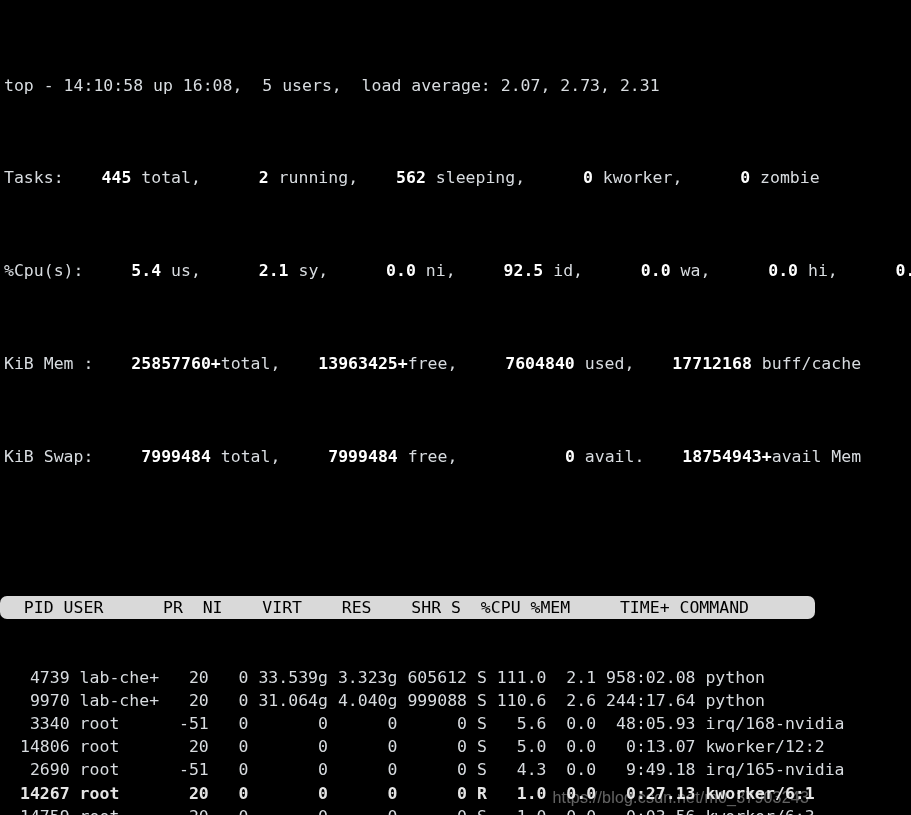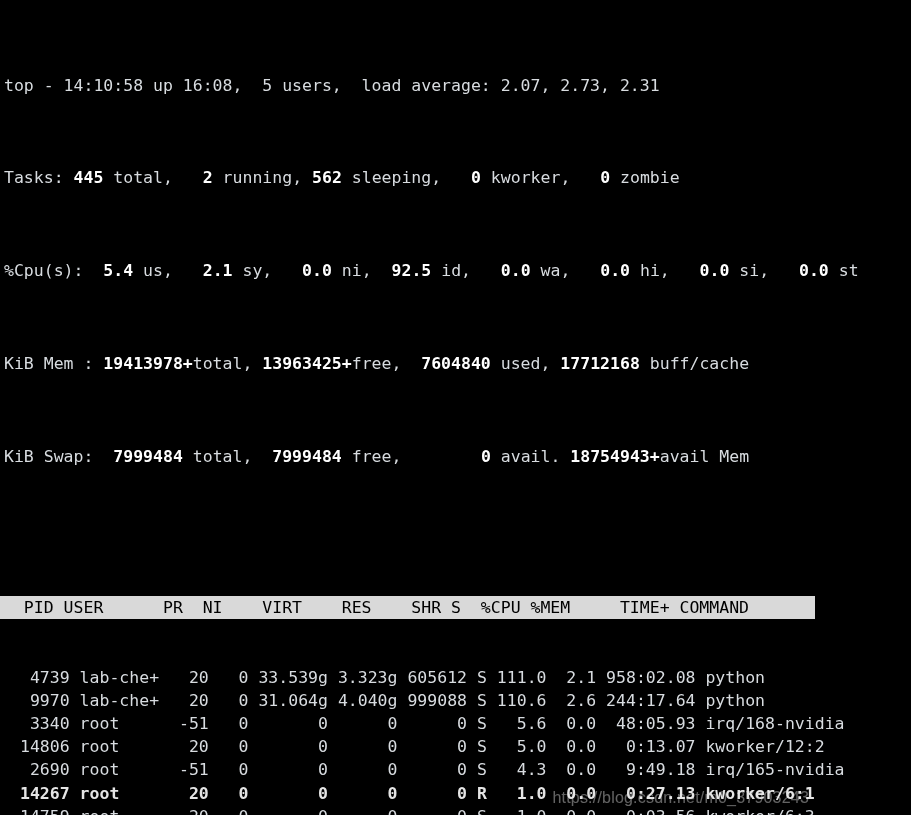--- a/index.html
+++ b/index.html
@@ -23,34 +23,35 @@
     height: 815px;
     position: relative;
     background: #000000;
     box-sizing: border-box;
   }
   .summary {
     padding: 4px 0 0 4px;
     white-space: pre;
   }
   .line { white-space: pre; height: 23.2px; }
-  .b { font-weight: bold; color: #ffffff; }
+  .b { font-weight: bold; color: #ffffff; margin-left: 28px; }
 
   .gap { height: 12px; }
 
   .table {
     white-space: pre;
   }
   .thead {
     background: #d9d9d9;
     color: #000000;
     white-space: pre;
     height: 23.2px;
     padding-left: 4px;
     box-sizing: border-box;
+    border-radius: 7px;
   }
   .trow {
     white-space: pre;
     height: 23.2px;
     padding-left: 20px;
     box-sizing: border-box;
     color: #d8dce0;
   }
   .trow.bold { font-weight: bold; color: #e5e5e5; }
 
@@ -73,21 +74,21 @@
 <div class="screen">
 
   <div class="summary">
 
     <div class="line"><span>top - 14:10:58 up 16:08,  5 users,  load average: 2.07, 2.73, 2.31</span></div>
 
     <div class="line"><span>Tasks:</span> <span class="b">445</span> <span>total,</span>   <span class="b">2</span> <span>running,</span> <span class="b">562</span> <span>sleeping,</span>   <span class="b">0</span> <span>kworker,</span>   <span class="b">0</span> <span>zombie</span></div>
 
     <div class="line"><span>%Cpu(s):</span>  <span class="b">5.4</span> <span>us,</span>   <span class="b">2.1</span> <span>sy,</span>   <span class="b">0.0</span> <span>ni,</span>  <span class="b">92.5</span> <span>id,</span>   <span class="b">0.0</span> <span>wa,</span>   <span class="b">0.0</span> <span>hi,</span>   <span class="b">0.0</span> <span>si,</span>   <span class="b">0.0</span> <span>st</span></div>
 
-    <div class="line"><span>KiB Mem :</span> <span class="b">19413978+</span><span>total,</span> <span class="b">13963425+</span><span>free,</span>  <span class="b">7604840</span> <span>used,</span> <span class="b">17712168</span> <span>buff/cache</span></div>
+    <div class="line"><span>KiB Mem :</span> <span class="b">25857760+</span><span>total,</span> <span class="b">13963425+</span><span>free,</span>  <span class="b">7604840</span> <span>used,</span> <span class="b">17712168</span> <span>buff/cache</span></div>
 
     <div class="line"><span>KiB Swap:</span>  <span class="b">7999484</span> <span>total,</span>  <span class="b">7999484</span> <span>free,</span>        <span class="b">0</span> <span>avail.</span> <span class="b">18754943+</span><span>avail Mem</span></div>
 
   </div>
 
   <div class="gap"></div>
 
   <div class="table">
     <div class="thead">  PID USER      PR  NI    VIRT    RES    SHR S  %CPU %MEM     TIME+ COMMAND</div>
     <div id="rows"><div class="trow"> 4739 lab-che+   20   0 33.539g 3.323g 605612 S 111.0  2.1 958:02.08 python</div><div class="trow"> 9970 lab-che+   20   0 31.064g 4.040g 999088 S 110.6  2.6 244:17.64 python</div><div class="trow"> 3340 root      -51   0       0      0      0 S   5.6  0.0  48:05.93 irq/168-nvidia</div><div class="trow">14806 root       20   0       0      0      0 S   5.0  0.0   0:13.07 kworker/12:2</div><div class="trow"> 2690 root      -51   0       0      0      0 S   4.3  0.0   9:49.18 irq/165-nvidia</div><div class="trow bold">14267 root       20   0       0      0      0 R   1.0  0.0   0:27.13 kworker/6:1</div><div class="trow">14759 root       20   0       0      0      0 S   1.0  0.0   0:03.56 kworker/6:3</div></div>

